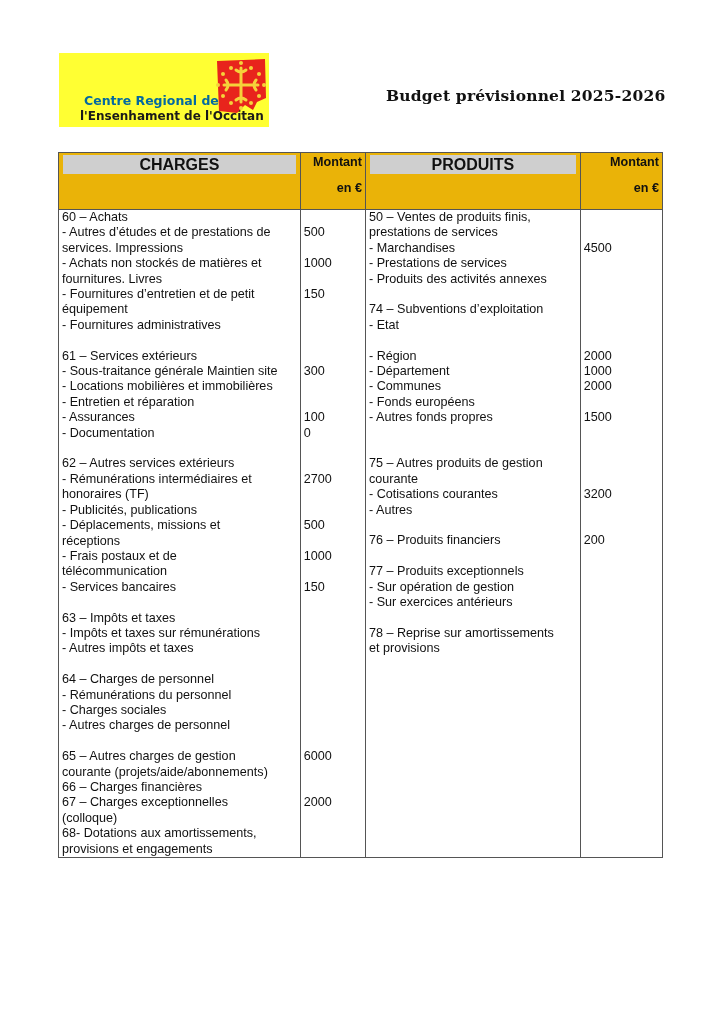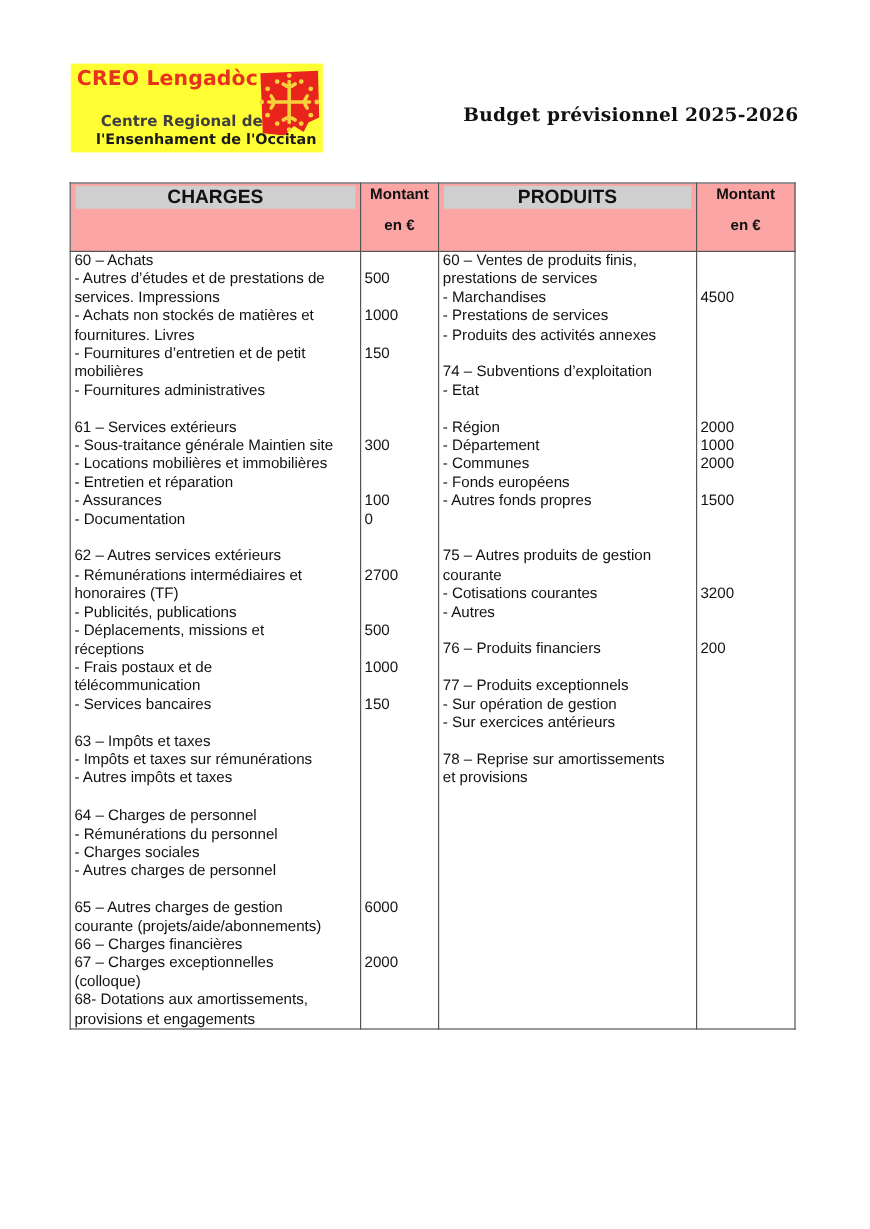--- a/index.html
+++ b/index.html
@@ -3,49 +3,48 @@
 <meta charset="utf-8">
 <style>
   html, body { margin:0; padding:0; background:#ffffff; }
   body { width:725px; height:1024px; position:relative; overflow:hidden;
          font-family:"Liberation Sans", sans-serif; color:#111; }
   .logo { position:absolute; left:59px; top:53px; width:210px; height:74px;
           background:#ffff33; overflow:hidden; }
   .logo-title { position:absolute; left:5px; top:3px; font-size:17px; font-weight:bold;
                 color:#e8321e; letter-spacing:0.1px; font-family:"DejaVu Sans", sans-serif; }
   .logo-sub1 { position:absolute; left:25px; top:40px; font-size:12.5px; font-weight:bold;
-               color:#404040; font-family:"DejaVu Sans", sans-serif; }
+               color:#0369a1; font-family:"DejaVu Sans", sans-serif; }
   .logo-sub2 { position:absolute; left:21px; top:56px; font-size:12px; font-weight:bold;
                color:#1a1a1a; font-family:"DejaVu Sans", sans-serif; }
   .logo-cross { position:absolute; left:156px; top:5px; width:52px; height:55px; }
   .doc-title { position:absolute; left:366px; top:86px; font-family:"DejaVu Serif", serif;
                font-weight:bold; font-size:15.5px; letter-spacing:0.2px;margin-left:20px; }
   table.budget { position:absolute; left:58px; top:152px; width:605px;
                  border-collapse:collapse; font-size:12.6px; line-height:15.4px; }
   table.budget td { border:1px solid #555; vertical-align:top; padding:0 3px; }
-  .hdr td { background:#fca5a5; height:54px; }
+  .hdr td { background:#eab308; height:54px; }
   .hdr .label-cell { padding:2px 4px 0 4px; }
   .hdr .label-bar { background:#cfcfcf; text-align:center; font-weight:bold; font-size:16px;
                     height:19px; line-height:20px; }
-  .hdr .amt-cell { text-align:center; font-weight:bold; font-size:12.6px; padding-top:2px;margin-top:24px; }
+  .hdr .amt-cell { text-align:right; font-weight:bold; font-size:12.6px; padding-top:2px;margin-top:24px; }
   .hdr .amt-cell div.l2 { margin-top:11px; }
   .body td { height:640px; }
   .line { white-space:pre; min-height:15.4px; }
   .amt { text-align:left; }
   .tot td { background:#d9d9d9; font-weight:bold; height:32px; }
   .tot .tl { text-align:right; padding-right:3px; }
   .tot .tv { text-align:center; padding-top:0; }
   .tot .tv.left { text-align:left; padding-left:5px; }
   col.c1 { width:241px; } col.c2 { width:65px; } col.c3 { width:214px; } col.c4 { width:82px; }
 </style>
 </head>
 <body>
 
 <div class="logo">
-  <div class="logo-title">CREO Lengadòc</div>
   <div class="logo-sub1">Centre Regional de</div>
   <div class="logo-sub2">l'Ensenhament de l'Occitan</div>
   <svg class="logo-cross" viewBox="0 0 52 55">
     <path d="M2 3 L50 1 L51 40 L42 44 L38 52 L30 47 L22 55 L4 53 Z" fill="#e8241c"></path>
     <g stroke="#f5d23a" stroke-width="3" fill="none" stroke-linecap="round">
       <path d="M26 10 L26 44"></path>
         <path d="M9 27 L43 27"></path>
       <path d="M21 12 Q26 16 31 12"></path>
         <path d="M21 42 Q26 38 31 42"></path>
       <path d="M11 22 Q15 27 11 32"></path>
@@ -95,21 +94,21 @@
     </td>
   </tr>
   <tr class="body">
     <td id="charges-text">
           <div class="line">60 – Achats</div>
           <div class="line">- Autres d’études et de prestations de</div>
           <div class="line">services. Impressions</div>
           <div class="line">- Achats non stockés de matières et</div>
           <div class="line">fournitures. Livres</div>
           <div class="line">- Fournitures d’entretien et de petit</div>
-          <div class="line">mobilières</div>
+          <div class="line">équipement</div>
           <div class="line">- Fournitures administratives</div>
           <div class="line"></div>
           <div class="line">61 – Services extérieurs</div>
           <div class="line">- Sous-traitance générale Maintien site</div>
           <div class="line">- Locations mobilières et immobilières</div>
           <div class="line">- Entretien et réparation</div>
           <div class="line">- Assurances</div>
           <div class="line">- Documentation</div>
           <div class="line"></div>
           <div class="line">62 – Autres services extérieurs</div>
@@ -177,21 +176,21 @@
           <div class="line"></div>
           <div class="line">6000</div>
           <div class="line"></div>
           <div class="line"></div>
           <div class="line">2000</div>
           <div class="line"></div>
           <div class="line"></div>
           <div class="line"></div>
         </td>
     <td id="produits-text">
-          <div class="line">60 – Ventes de produits finis,</div>
+          <div class="line">50 – Ventes de produits finis,</div>
           <div class="line">prestations de services</div>
           <div class="line">- Marchandises</div>
           <div class="line">- Prestations de services</div>
           <div class="line">- Produits des activités annexes</div>
           <div class="line"></div>
           <div class="line">74 – Subventions d’exploitation</div>
           <div class="line">- Etat</div>
           <div class="line"></div>
           <div class="line">- Région</div>
           <div class="line">- Département</div>

